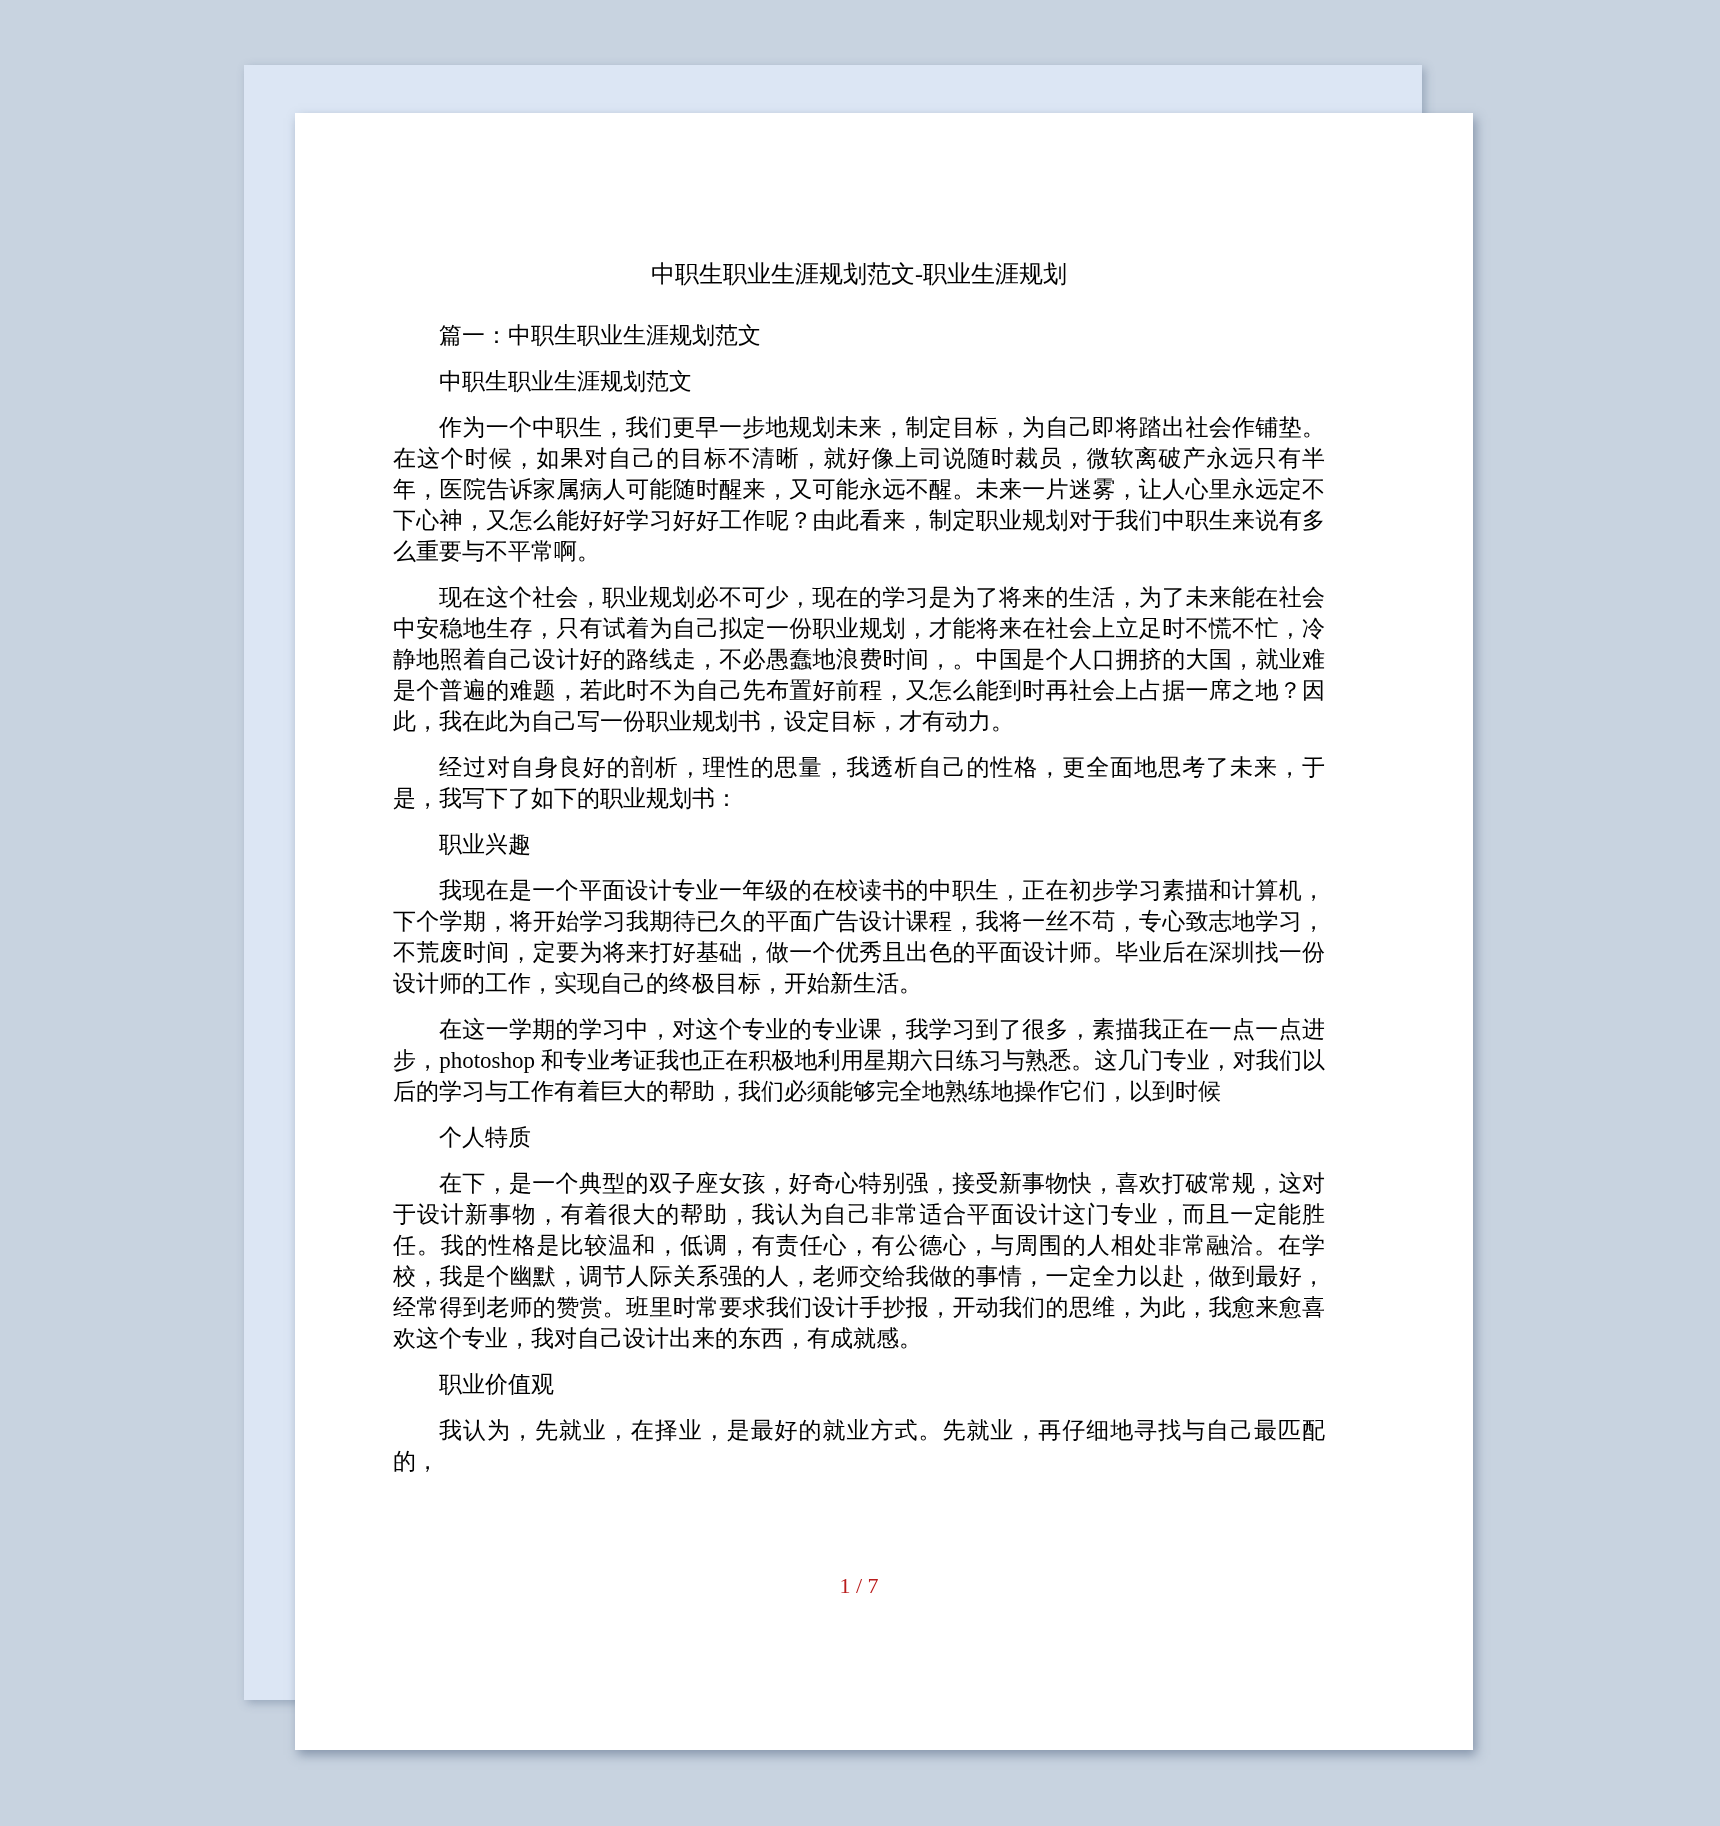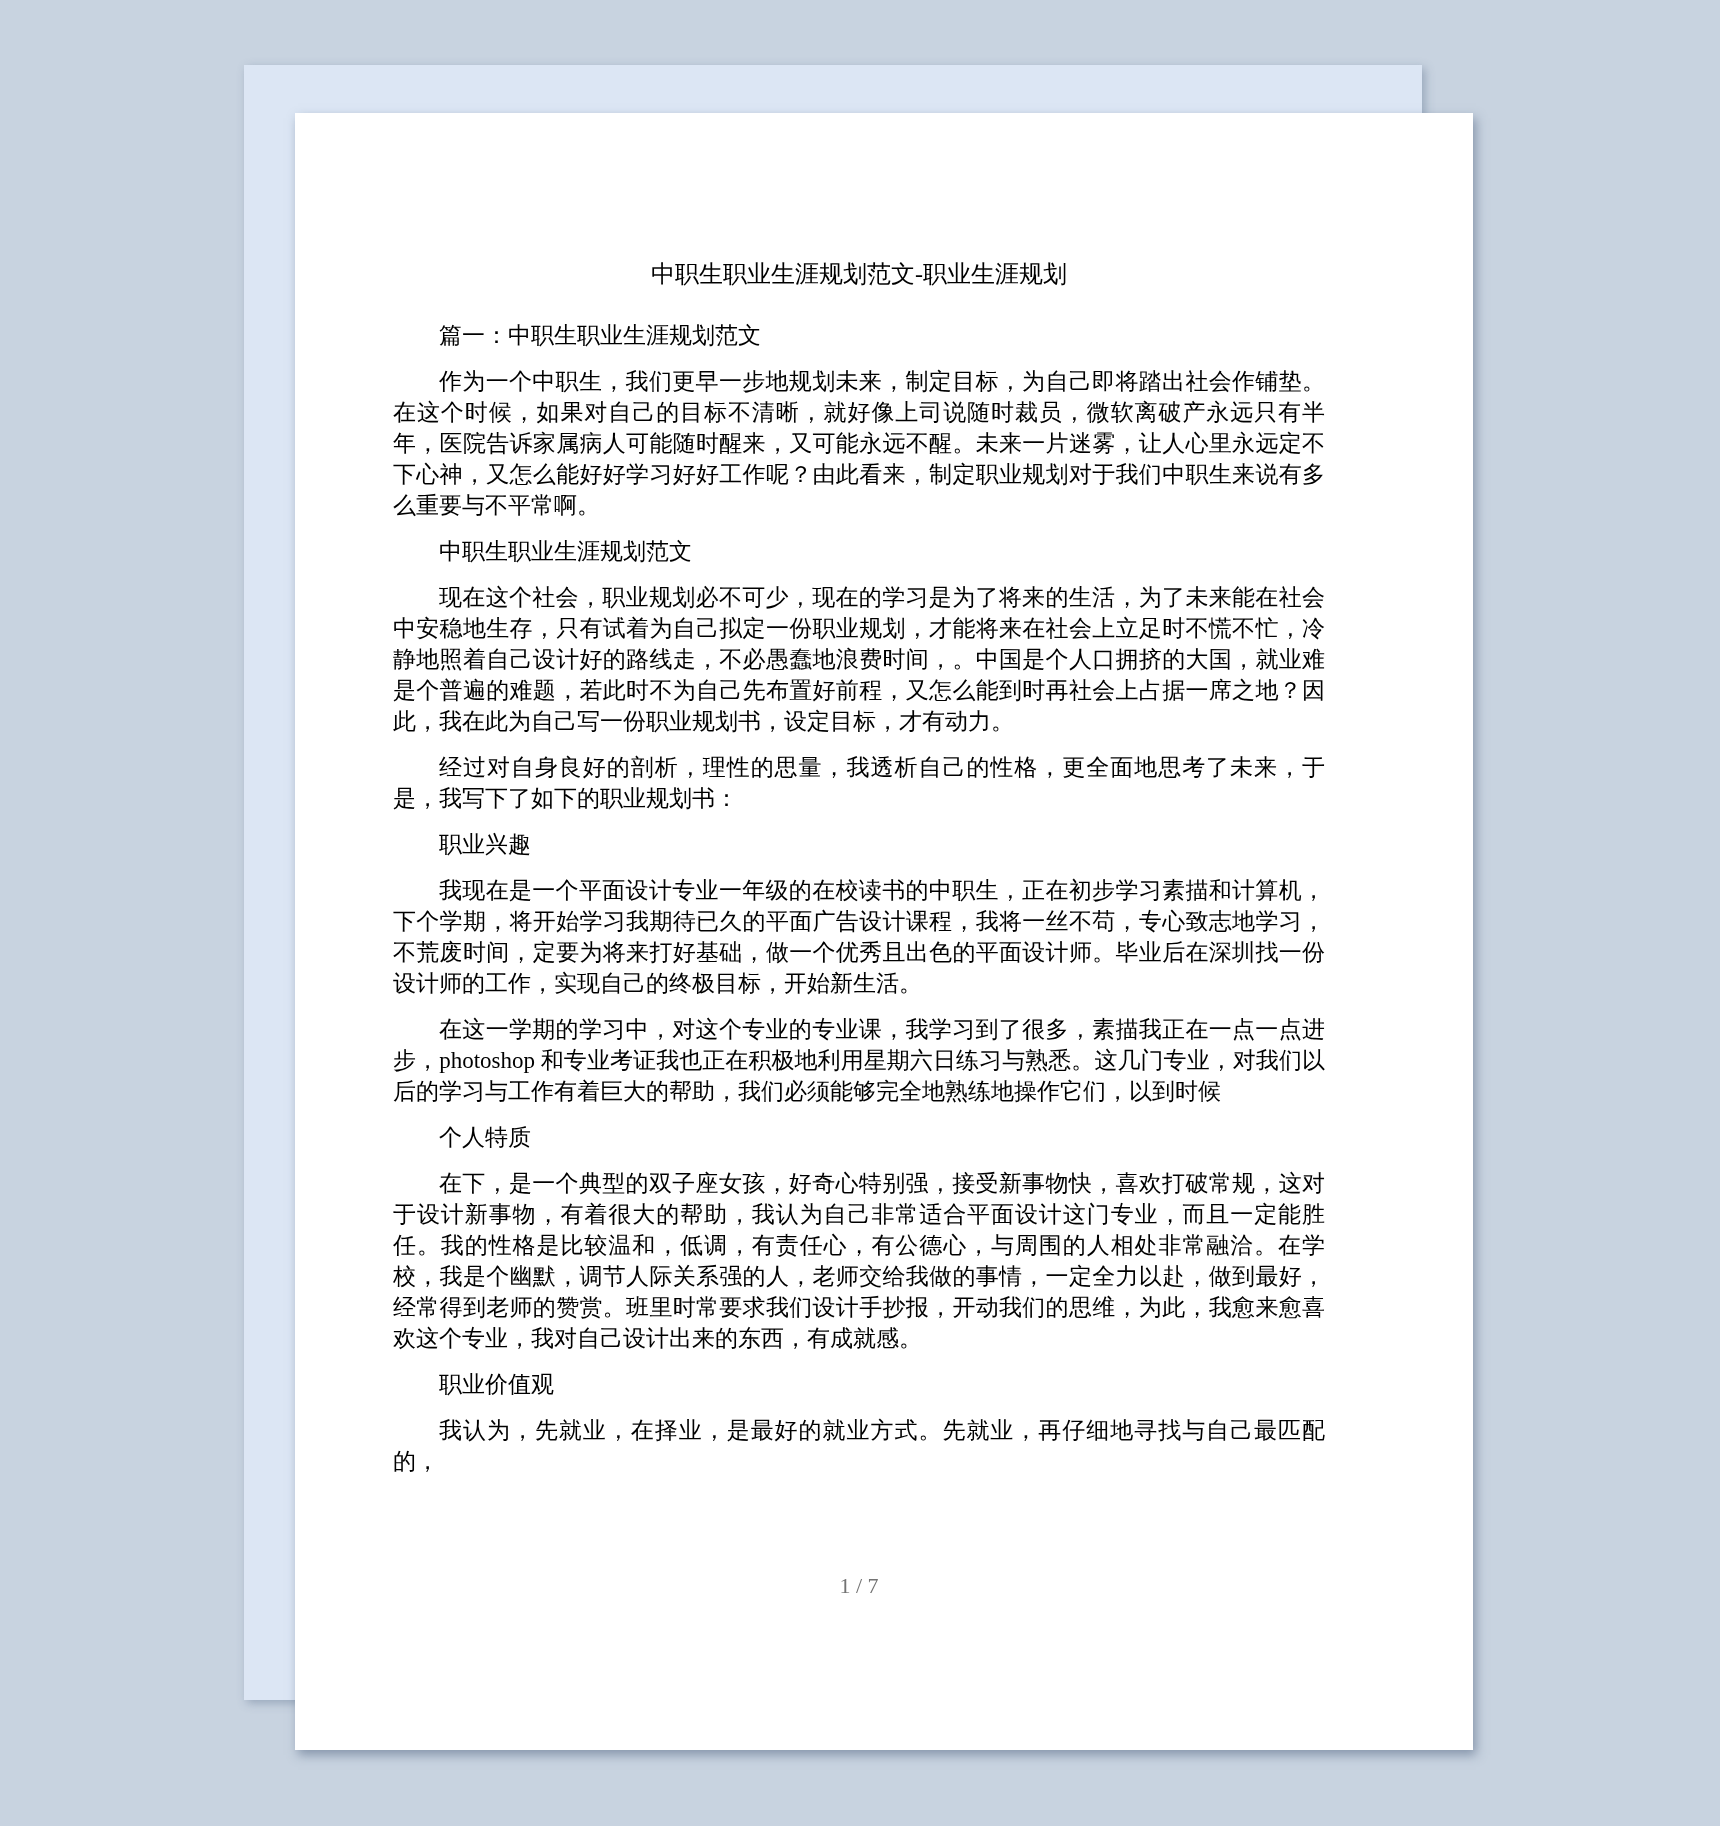--- a/index.html
+++ b/index.html
@@ -52,38 +52,38 @@
     word-break: break-all;
   }
   .page-footer {
     position: absolute;
     top: 1458px;
     left: 83px;
     right: 133px;
     text-align: center;
     font-size: 22px;
     line-height: 30px;
-    color: #737373;
+    color: #b91c1c;
   }
 </style>
 </head>
 <body>
 
 <div class="stage">
 
   <div class="back-page"></div>
 
   <div class="page">
 
     <h1 class="doc-title">中职生职业生涯规划范文-职业生涯规划</h1>
 
     <div class="doc-body">
       <p>篇一：中职生职业生涯规划范文</p>
+      <p>中职生职业生涯规划范文</p>
       <p>作为一个中职生，我们更早一步地规划未来，制定目标，为自己即将踏出社会作铺垫。在这个时候，如果对自己的目标不清晰，就好像上司说随时裁员，微软离破产永远只有半年，医院告诉家属病人可能随时醒来，又可能永远不醒。未来一片迷雾，让人心里永远定不下心神，又怎么能好好学习好好工作呢？由此看来，制定职业规划对于我们中职生来说有多么重要与不平常啊。</p>
-      <p>中职生职业生涯规划范文</p>
       <p>现在这个社会，职业规划必不可少，现在的学习是为了将来的生活，为了未来能在社会中安稳地生存，只有试着为自己拟定一份职业规划，才能将来在社会上立足时不慌不忙，冷静地照着自己设计好的路线走，不必愚蠢地浪费时间，。中国是个人口拥挤的大国，就业难是个普遍的难题，若此时不为自己先布置好前程，又怎么能到时再社会上占据一席之地？因此，我在此为自己写一份职业规划书，设定目标，才有动力。</p>
       <p>经过对自身良好的剖析，理性的思量，我透析自己的性格，更全面地思考了未来，于是，我写下了如下的职业规划书：</p>
       <p>职业兴趣</p>
       <p>我现在是一个平面设计专业一年级的在校读书的中职生，正在初步学习素描和计算机，下个学期，将开始学习我期待已久的平面广告设计课程，我将一丝不苟，专心致志地学习，不荒废时间，定要为将来打好基础，做一个优秀且出色的平面设计师。毕业后在深圳找一份设计师的工作，实现自己的终极目标，开始新生活。</p>
       <p>在这一学期的学习中，对这个专业的专业课，我学习到了很多，素描我正在一点一点进步，photoshop 和专业考证我也正在积极地利用星期六日练习与熟悉。这几门专业，对我们以后的学习与工作有着巨大的帮助，我们必须能够完全地熟练地操作它们，以到时候</p>
       <p>个人特质</p>
       <p>在下，是一个典型的双子座女孩，好奇心特别强，接受新事物快，喜欢打破常规，这对于设计新事物，有着很大的帮助，我认为自己非常适合平面设计这门专业，而且一定能胜任。我的性格是比较温和，低调，有责任心，有公德心，与周围的人相处非常融洽。在学校，我是个幽默，调节人际关系强的人，老师交给我做的事情，一定全力以赴，做到最好，经常得到老师的赞赏。班里时常要求我们设计手抄报，开动我们的思维，为此，我愈来愈喜欢这个专业，我对自己设计出来的东西，有成就感。</p>
       <p>职业价值观</p>
       <p>我认为，先就业，在择业，是最好的就业方式。先就业，再仔细地寻找与自己最匹配的，</p>
     </div>

